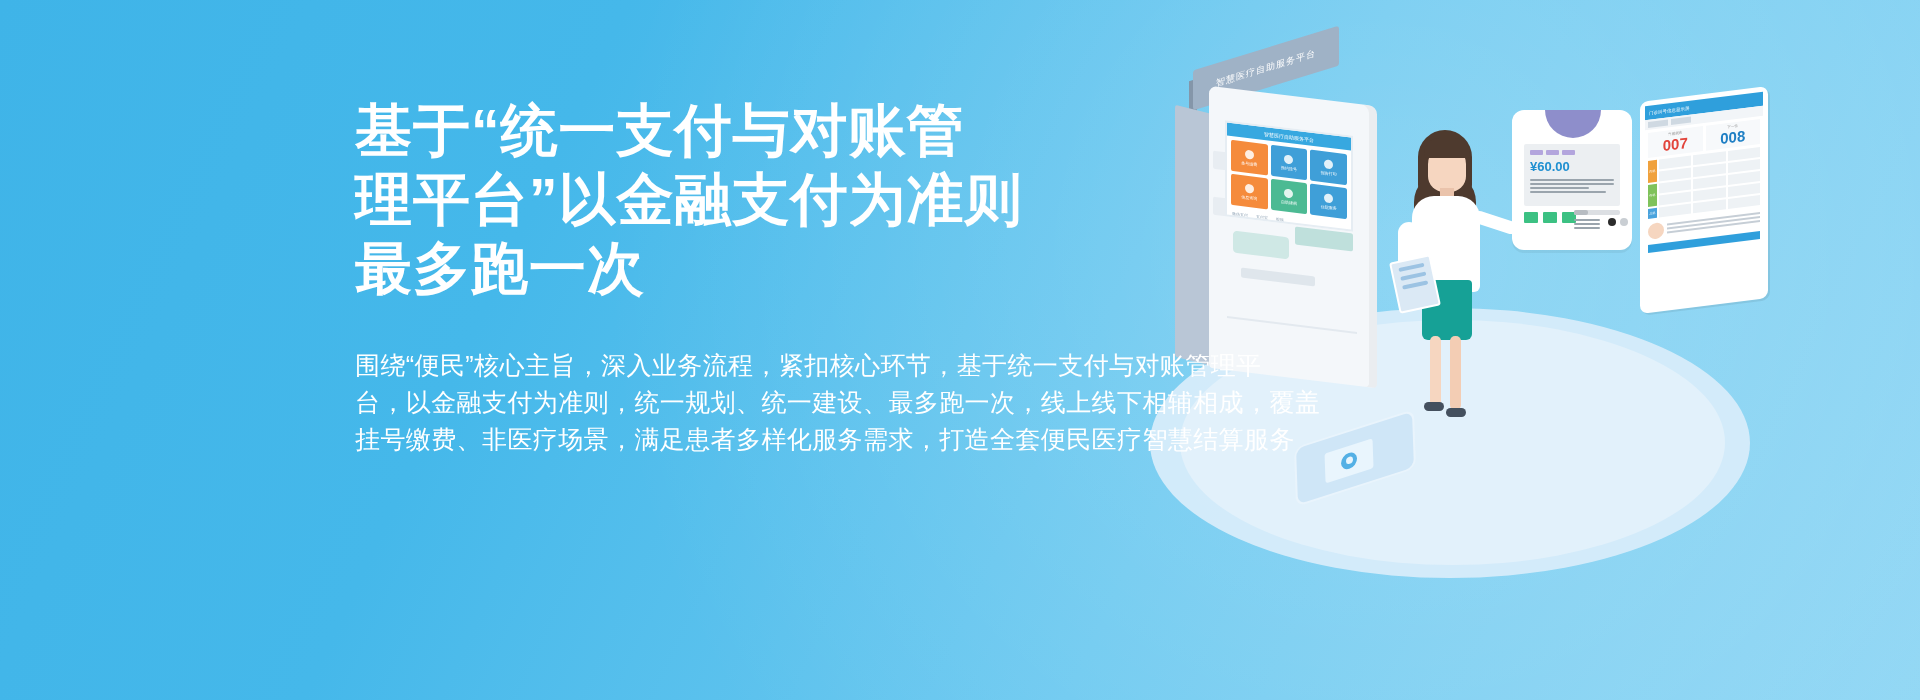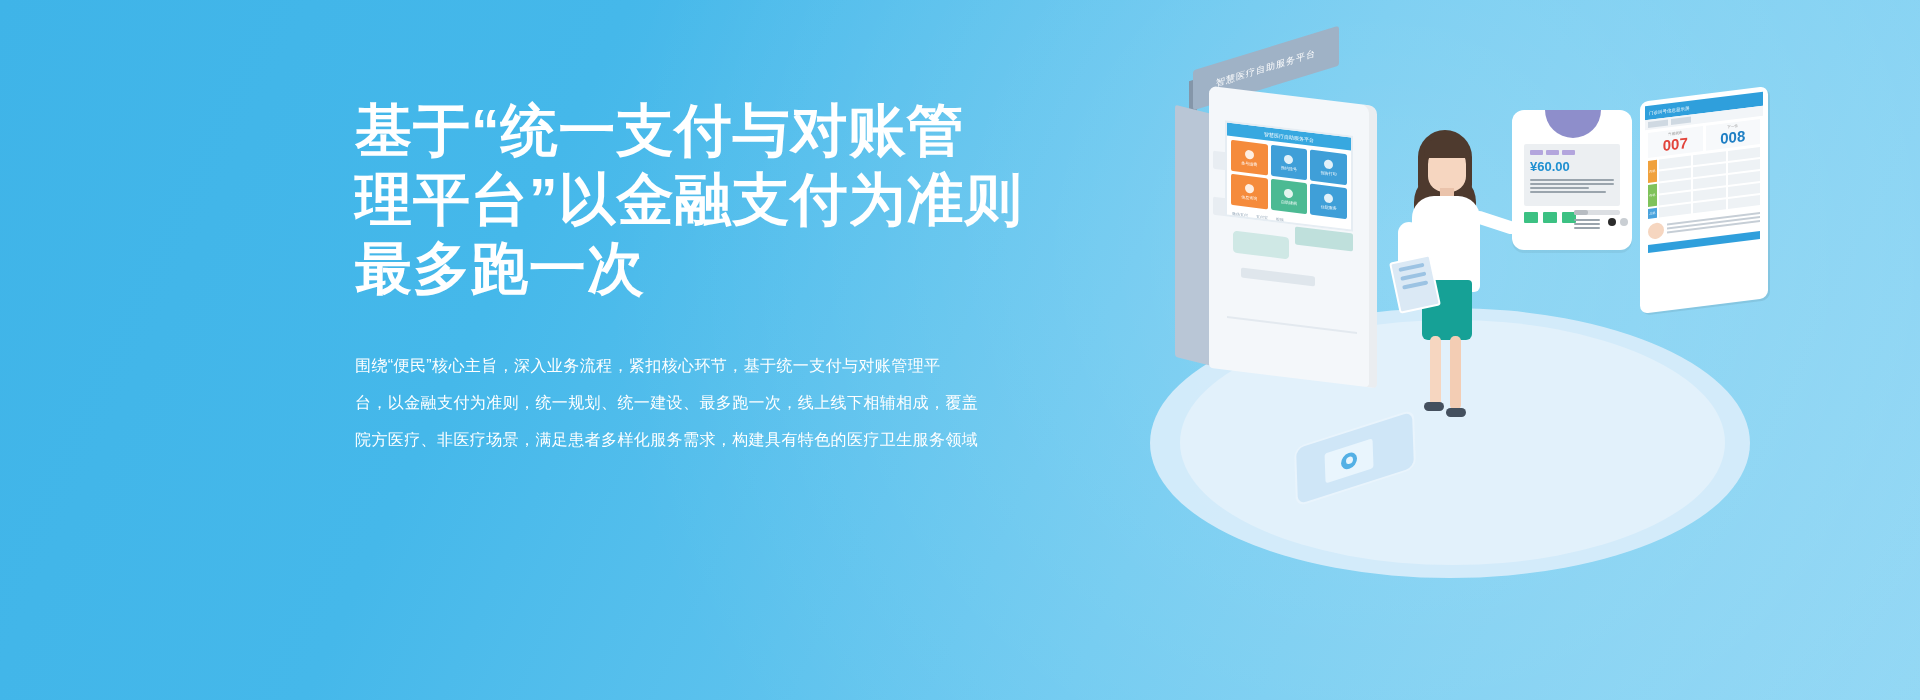--- a/index.html
+++ b/index.html
@@ -34,21 +34,21 @@
     font-size: 57px;
     line-height: 69px;
     font-weight: bold;
     letter-spacing: 1px;
     white-space: nowrap;
   }
   .headline .ln { display: block; }
   .paragraph {
     margin-top: 44px;
     color: #ffffff;
-    font-size: 16px;
+    font-size: 25px;
     line-height: 37px;
     letter-spacing: 0.4px;
     width: 755px;
   }
   .paragraph .pl { display: block; white-space: nowrap; }
 
   
   .art {
     position: absolute;
     left: 1120px; top: 20px;
@@ -236,21 +236,21 @@
 
   <div class="copy">
     <div class="headline">
       <span class="ln">基于“统一支付与对账管</span>
       <span class="ln">理平台”以金融支付为准则</span>
       <span class="ln">最多跑一次</span>
     </div>
     <div class="paragraph">
       <span class="pl">围绕“便民”核心主旨，深入业务流程，紧扣核心环节，基于统一支付与对账管理平</span>
       <span class="pl">台，以金融支付为准则，统一规划、统一建设、最多跑一次，线上线下相辅相成，覆盖</span>
-      <span class="pl">院方医疗、非医疗场景，满足患者多样化服务需求，构建具有特色的医疗卫生服务领域</span>
+      <span class="pl">挂号缴费、非医疗场景，满足患者多样化服务需求，打造全套便民医疗智慧结算服务</span>
     </div>
   </div>
 
   <div class="art">
 
     <div class="ellipse-floor"></div>
     <div class="ellipse-floor-2"></div>
 
     <div class="kiosk">
       <div class="kiosk-sign-edge"></div>

